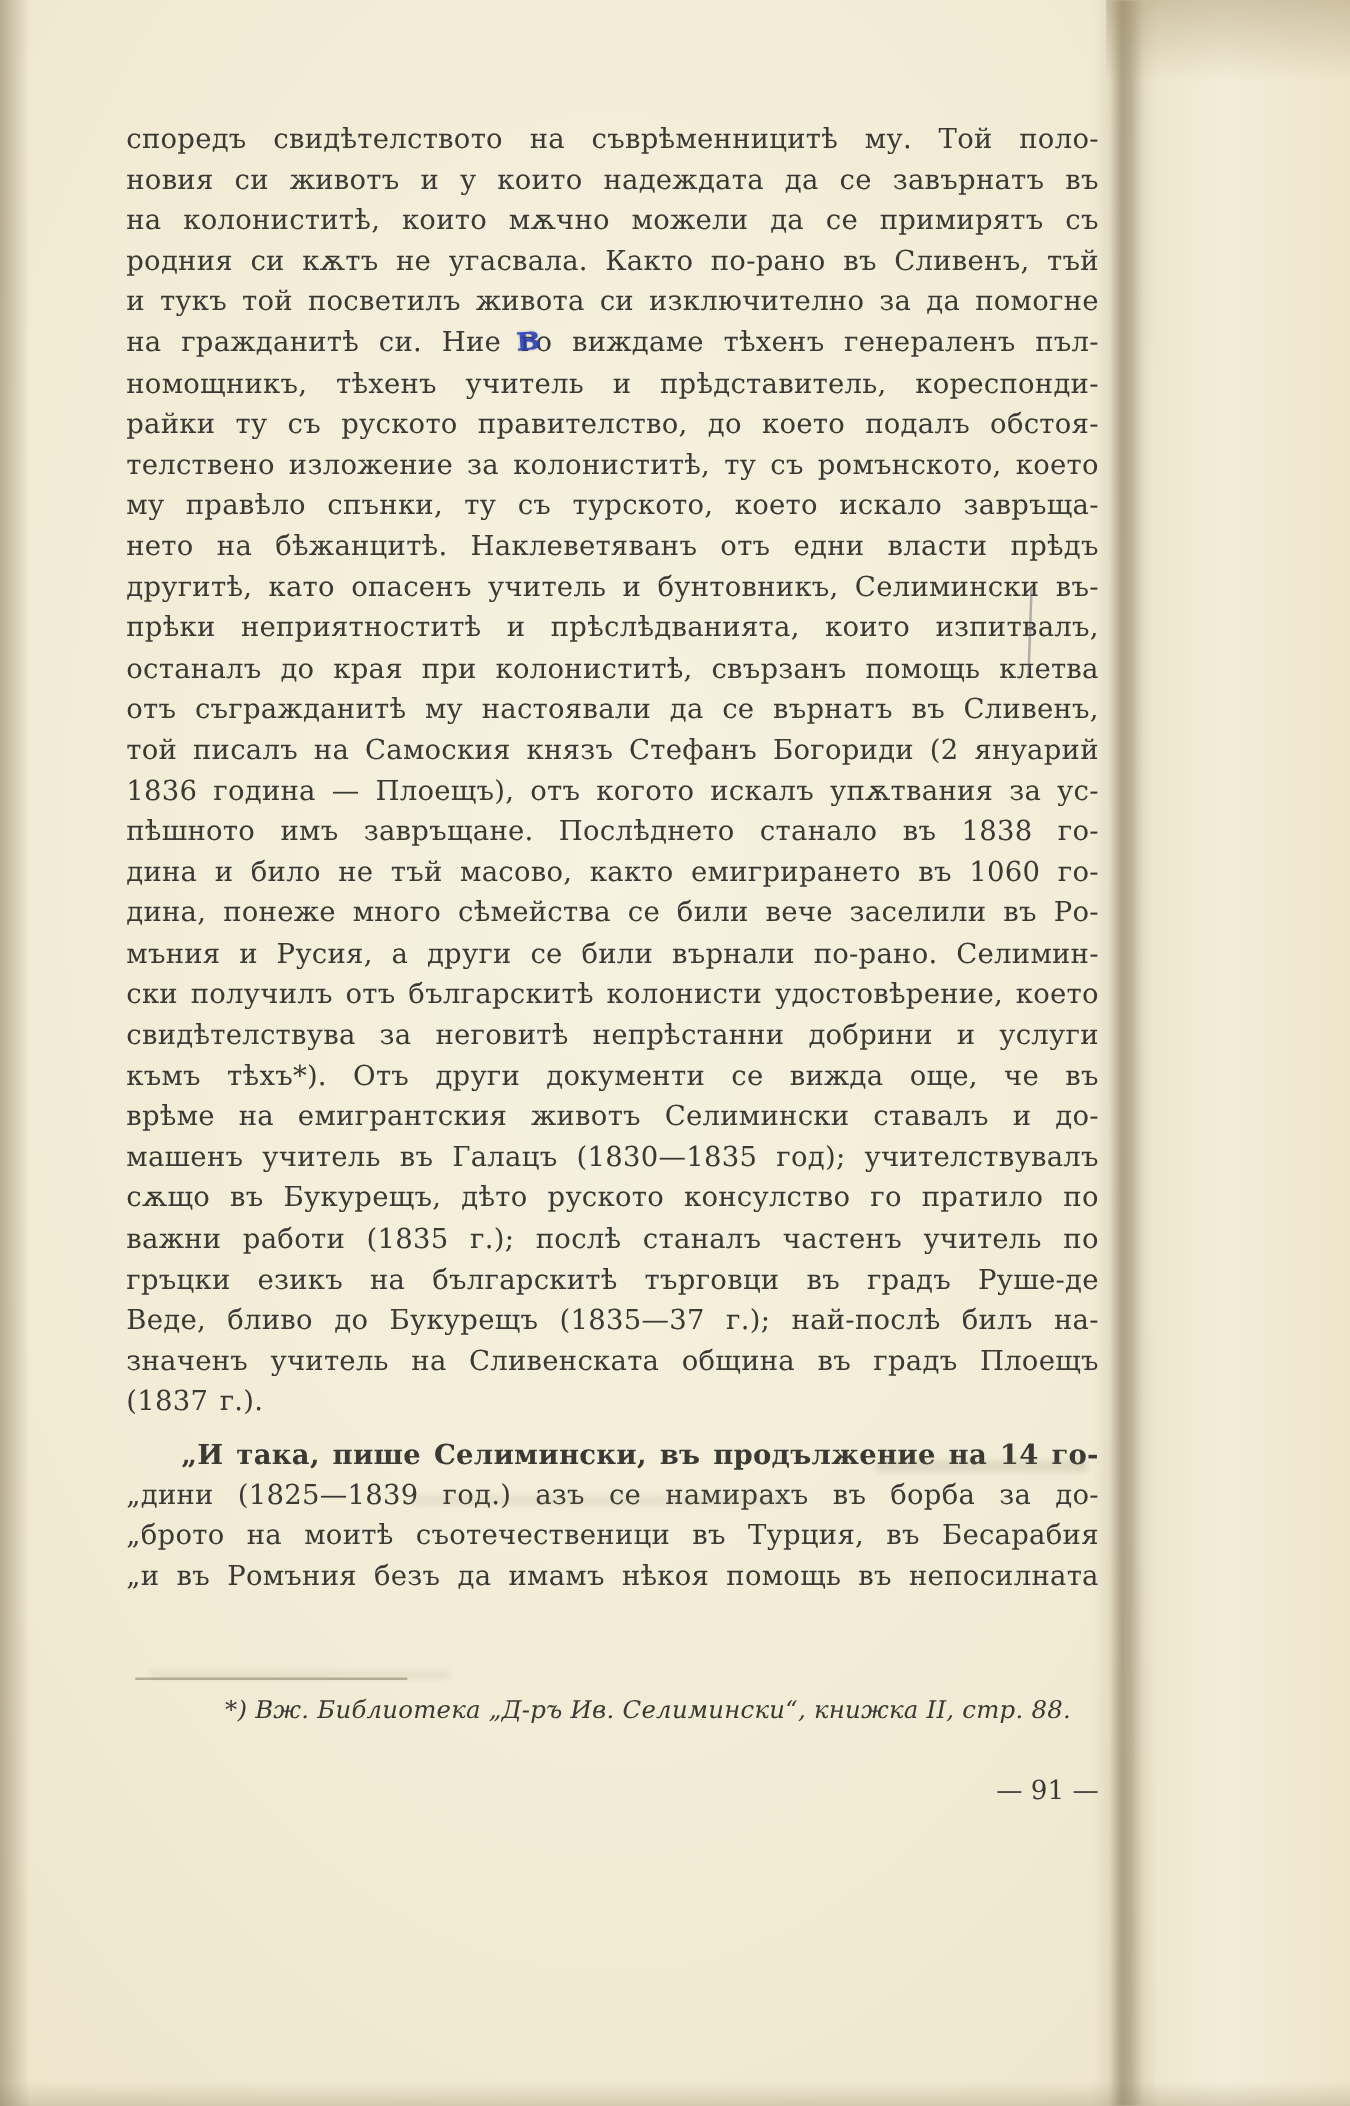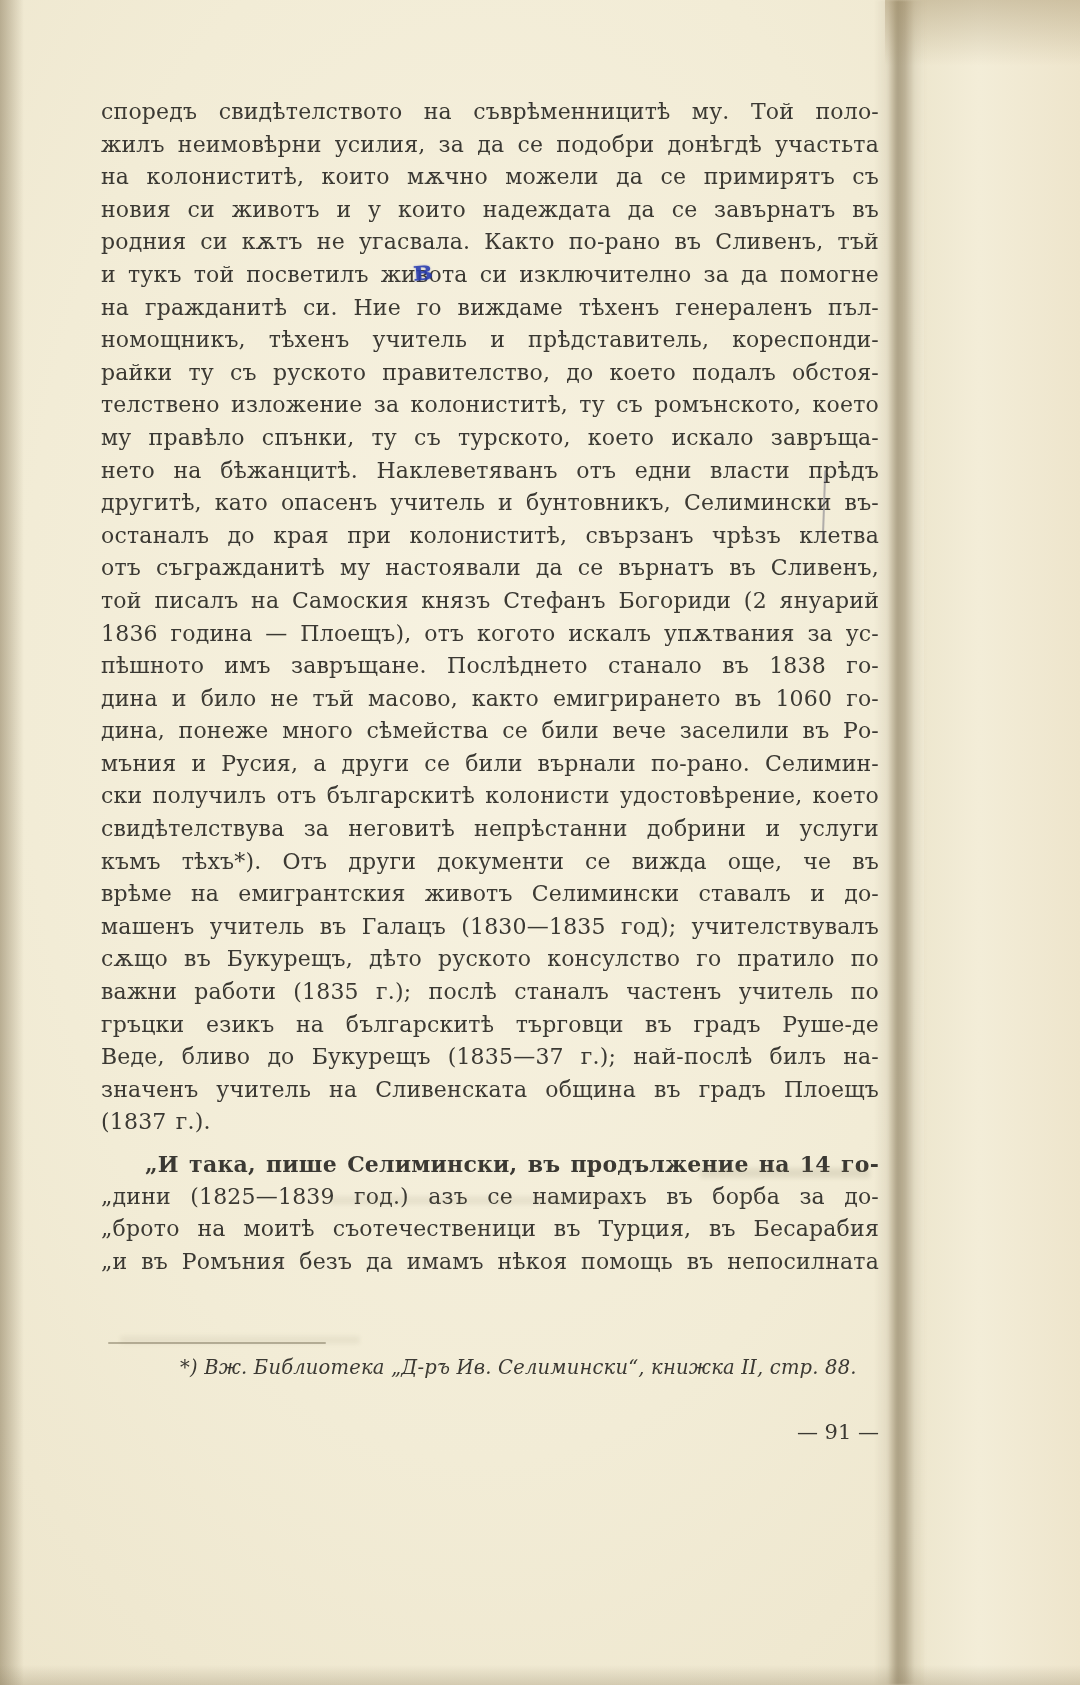--- a/index.html
+++ b/index.html
@@ -128,33 +128,33 @@
 <div class="scan" style="color: rgb(59, 57, 51);">
   <div class="outer-right"></div>
   <div class="paper-edge-right"></div>
   <div class="corner-tr"></div>
   <div class="paper-edge-left"></div>
   <div class="bottom-shade"></div>
 
   <div class="text-block" id="text-block">
       <div class="paragraph">
         <div class="line">споредъ свидѣтелството на съврѣменницитѣ му. Той поло-</div>
-        <div class="line">жилъ неимовѣрни усилия, за да се подобри донѣгдѣ участьта</div>
+        <div class="line">новия си животъ и у които надеждата да се завърнатъ въ</div>
         <div class="line">на колониститѣ, които мѫчно можели да се примирятъ съ</div>
-        <div class="line">новия си животъ и у които надеждата да се завърнатъ въ</div>
         <div class="line">родния си кѫтъ не угасвала. Както по-рано въ Сливенъ, тъй</div>
         <div class="line">и тукъ той посветилъ живота си изключително за да помогне</div>
         <div class="line">на гражданитѣ си. Ние го виждаме тѣхенъ генераленъ пъл-</div>
         <div class="line">номощникъ, тѣхенъ учитель и прѣдставитель, кореспонди-</div>
         <div class="line">райки ту съ руското правителство, до което подалъ обстоя-</div>
         <div class="line">телствено изложение за колониститѣ, ту съ ромънското, което</div>
         <div class="line">му правѣло спънки, ту съ турското, което искало завръща-</div>
         <div class="line">нето на бѣжанцитѣ. Наклеветяванъ отъ едни власти прѣдъ</div>
         <div class="line">другитѣ, като опасенъ учитель и бунтовникъ, Селимински въ-</div>
-        <div class="line">останалъ до края при колониститѣ, свързанъ чрѣзъ клетва</div>
+        <div class="line">прѣки неприятноститѣ и прѣслѣдванията, които изпитвалъ,</div>
+        <div class="line">останалъ до края при колониститѣ, свързанъ помощь клетва</div>
         <div class="line">отъ съгражданитѣ му настоявали да се върнатъ въ Сливенъ,</div>
         <div class="line">той писалъ на Самоския князъ Стефанъ Богориди (2 януарий</div>
         <div class="line">1836 година — Плоещъ), отъ когото искалъ упѫтвания за ус-</div>
         <div class="line">пѣшното имъ завръщане. Послѣднето станало въ 1838 го-</div>
         <div class="line">дина и било не тъй масово, както емигрирането въ 1060 го-</div>
         <div class="line">дина, понеже много сѣмейства се били вече заселили въ Ро-</div>
         <div class="line">мъния и Русия, а други се били върнали по-рано. Селимин-</div>
         <div class="line">ски получилъ отъ българскитѣ колонисти удостовѣрение, което</div>
         <div class="line">свидѣтелствува за неговитѣ непрѣстанни добрини и услуги</div>
         <div class="line">къмъ тѣхъ*). Отъ други документи се вижда още, че въ</div>

